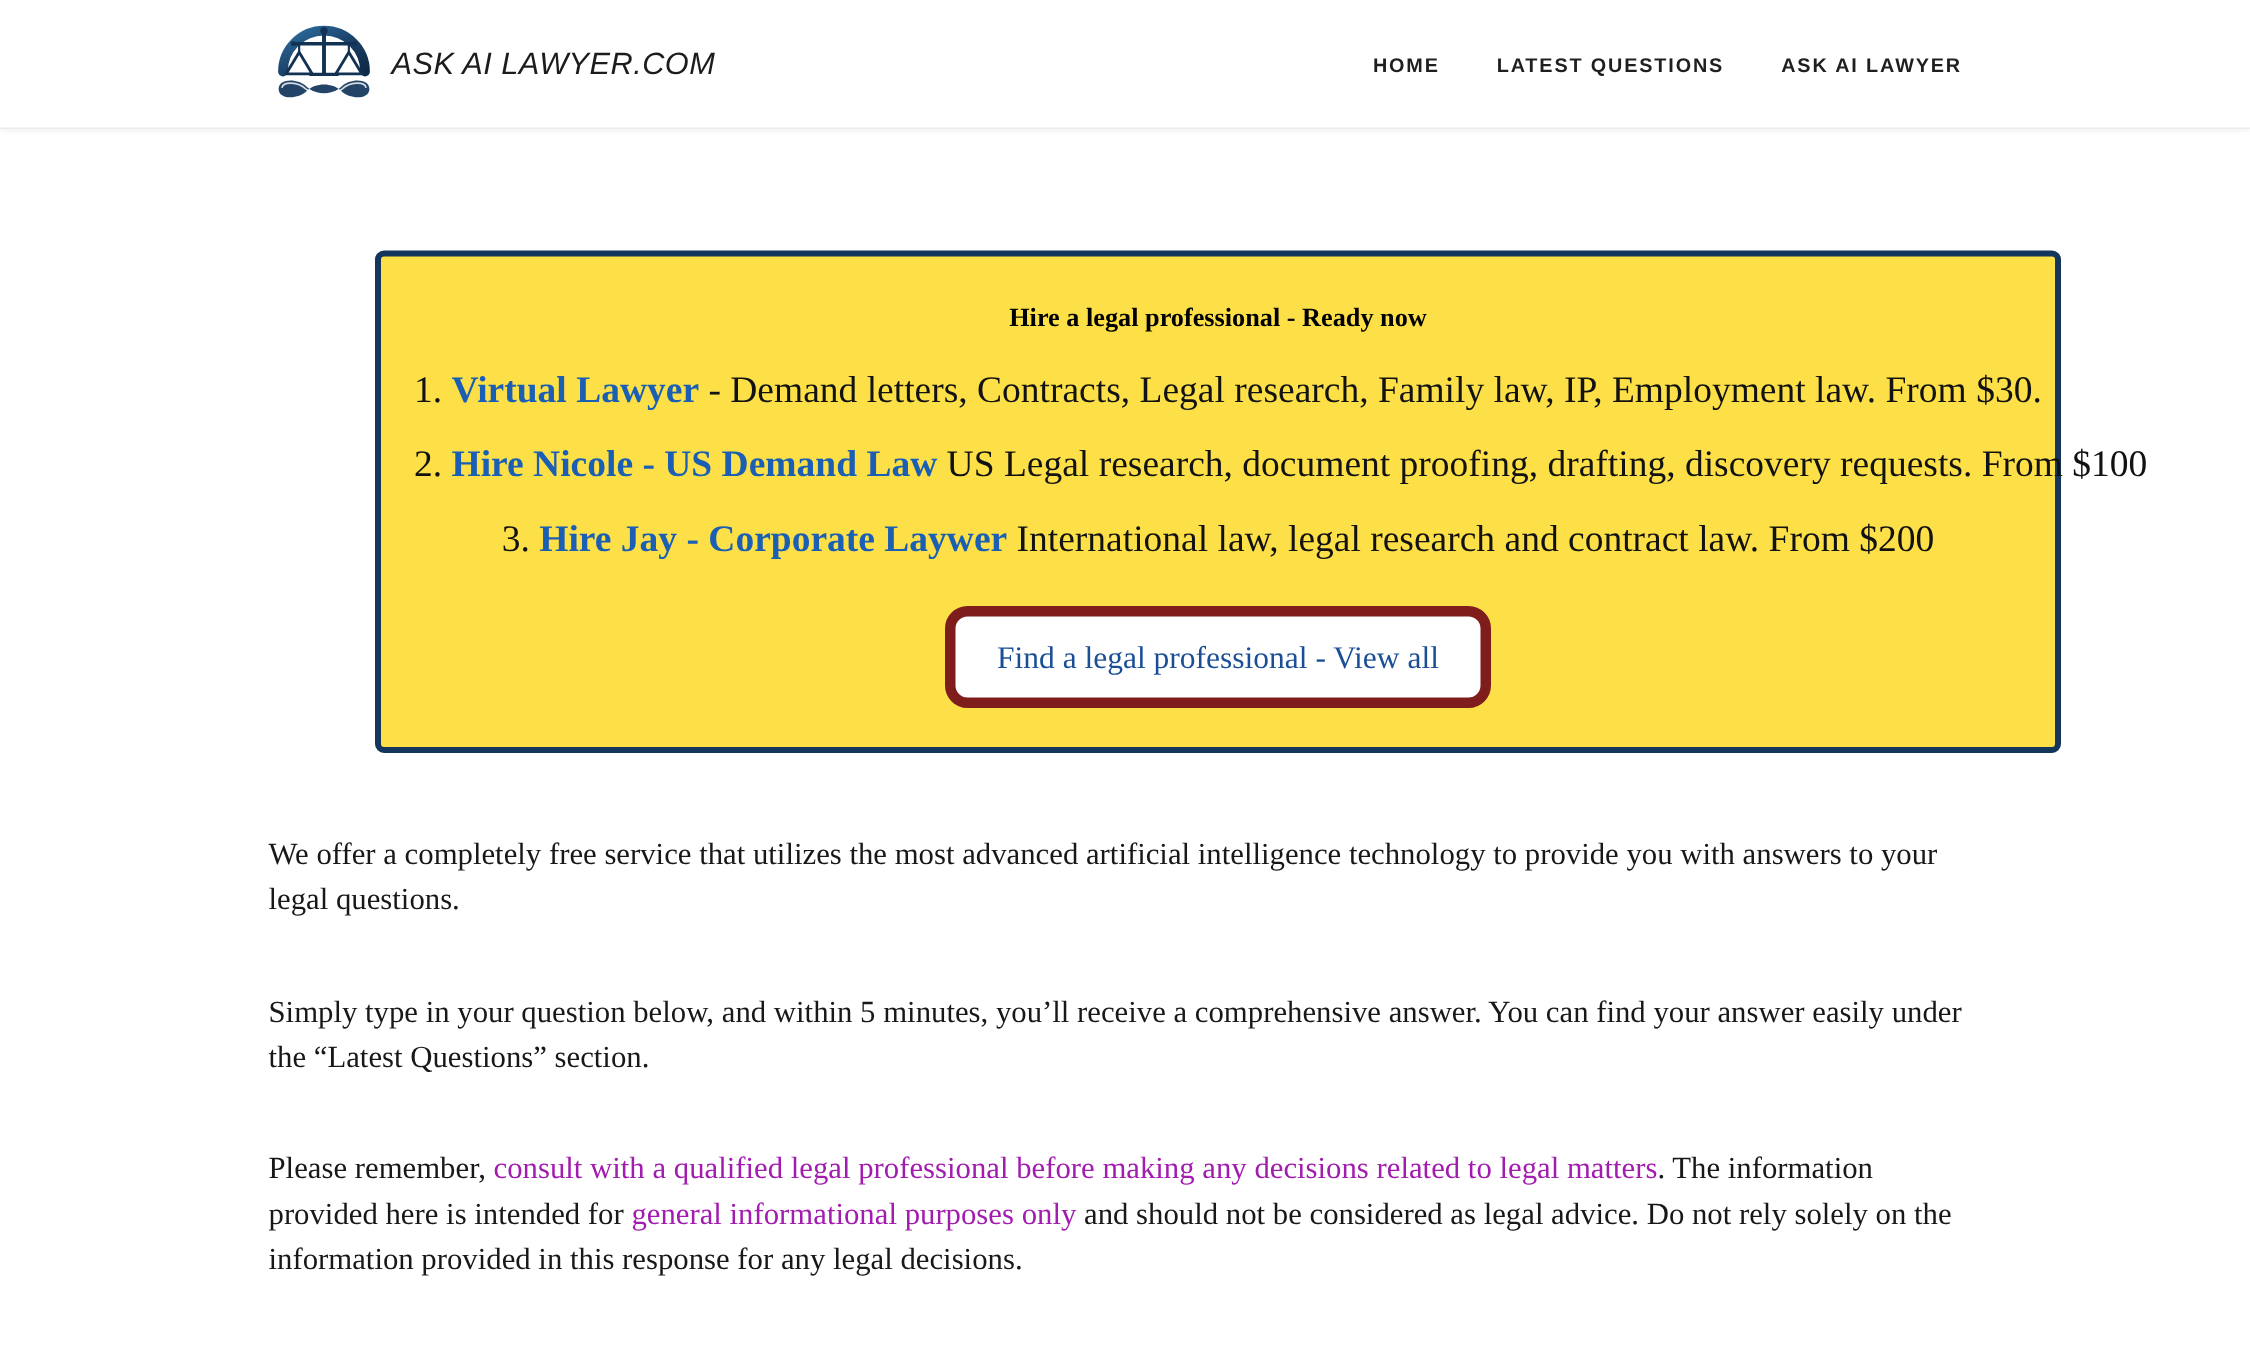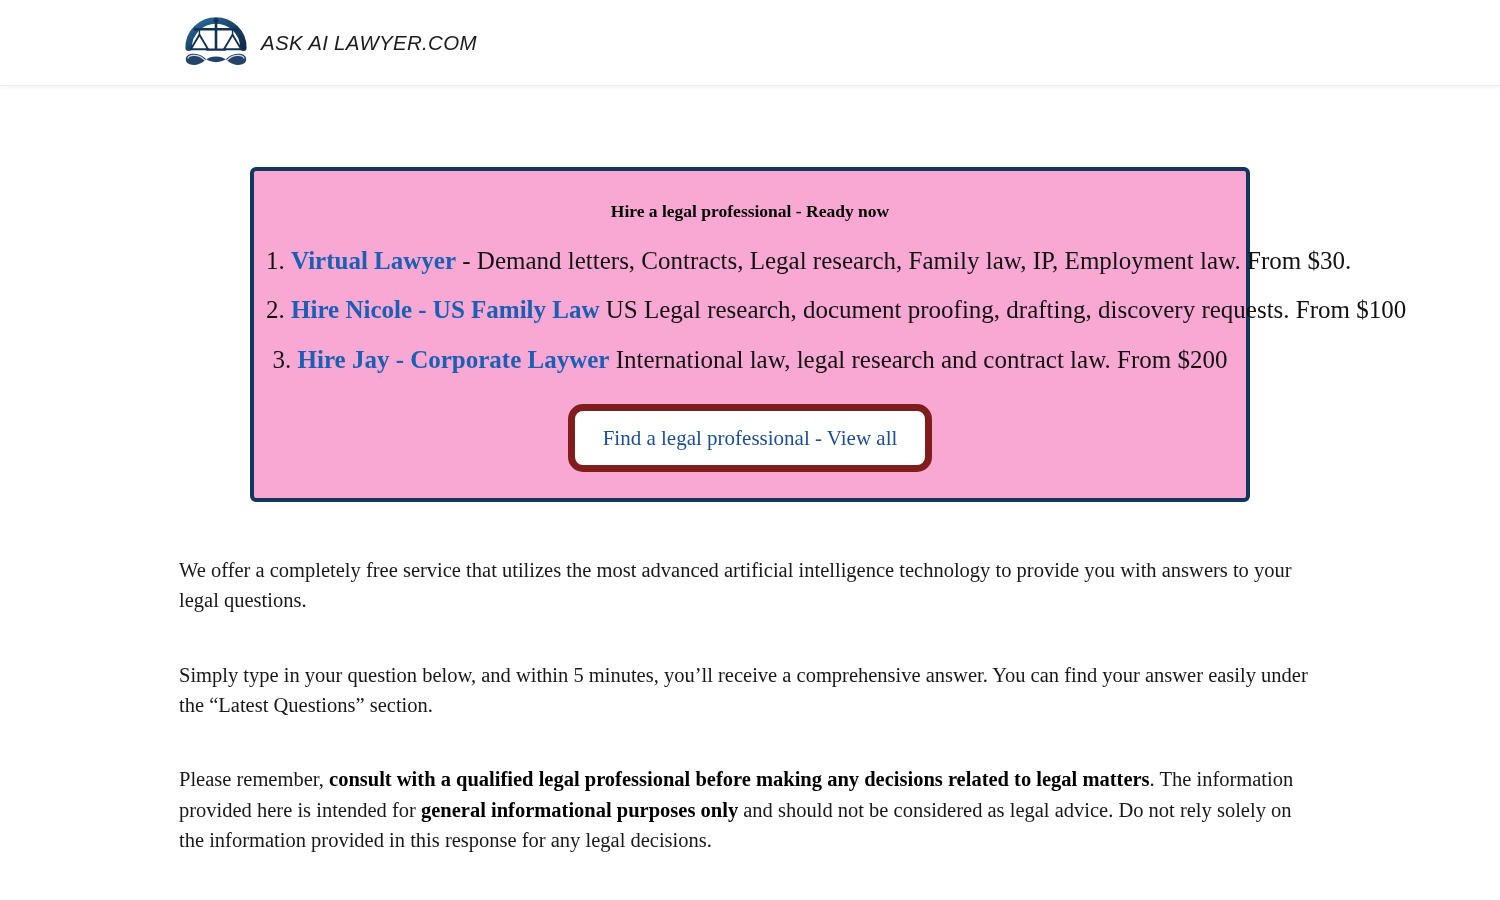--- a/index.html
+++ b/index.html
@@ -82,25 +82,25 @@
 
   .content-wrap {
     width: 1142px;
     margin: 0 auto;
     padding-left: 0;
   }
 
   
   .promo-box {
     margin: 81px 0 0 71px;
-    width: 1000px;
+    width: 1124px;
     border: 4px solid #14365c;
     border-radius: 6px;
-    background: #f9a8d4;
-    padding: 28px 12px 26px;
+    background: #fde047;
+    padding: 28px 22px 26px;
     text-align: center;
   }
 
   .promo-title {
     font-family: "Liberation Serif", "DejaVu Serif", serif;
     font-size: 17.5px;
     font-weight: 700;
     color: #000000;
     line-height: 1.4;
     margin-bottom: 18px;
@@ -175,21 +175,21 @@
   .body-p {
     font-family: "Liberation Serif", "DejaVu Serif", serif;
     font-size: 20.5px;
     line-height: 1.48;
     color: #181818;
     max-width: 1145px;
     margin-top: 44px;
   }
   .body-p:first-of-type { margin-top: 53px; }
 
-  .body-p b, .body-p strong { font-weight: 700; color: #000000; }
+  .body-p b, .body-p strong { font-weight: 400; color: #a21caf; }
 </style>
 </head>
 <body>
 
 <header class="site-header">
 
   <a class="brand" href="#">
     <span class="brand-logo">
       <svg viewBox="0 0 100 100" width="72" height="72" aria-hidden="true">
         <defs>
@@ -221,36 +221,41 @@
 
         <rect x="36" y="59" width="28" height="3" rx="1.4" fill="#123253"></rect>
 
         <path d="M8,74 C8,64 26,64 34,72 C42,80 58,80 66,72 C74,64 92,64 92,74 C92,84 74,84 66,76 C58,68 42,68 34,76 C26,84 8,84 8,74 Z" fill="#173a5e" opacity="0.95"></path>
         <path d="M11,73 C12,67 26,67 33,74 C41,81 59,81 67,74 C74,67 88,67 89,73" fill="none" stroke="#ffffff" stroke-width="1.6" opacity="0.8"></path>
       </svg>
     </span>
     <span class="brand-name">ASK AI LAWYER.COM</span>
   </a>
 
+  <nav class="main-nav">
+    <a class="nav-link" href="#">HOME</a>
+    <a class="nav-link" href="#">LATEST QUESTIONS</a>
+    <a class="nav-link" href="#">ASK AI LAWYER</a>
+  </nav>
 
 </header>
 
 <main class="page">
   <div class="content-wrap">
 
     <section class="promo-box">
 
       <div class="promo-title">Hire a legal professional - Ready now</div>
 
       <ol class="promo-list">
         <li class="promo-item">
           <a class="promo-link" href="#">Virtual Lawyer</a><span> - Demand letters, Contracts, Legal research, Family law, IP, Employment law. From $30.</span>
         </li>
         <li class="promo-item">
-          <a class="promo-link" href="#">Hire Nicole - US Family Law</a><span> US Legal research, document proofing, drafting, discovery requests. From $100</span>
+          <a class="promo-link" href="#">Hire Nicole - US Demand Law</a><span> US Legal research, document proofing, drafting, discovery requests. From $100</span>
         </li>
         <li class="promo-item">
           <a class="promo-link" href="#">Hire Jay - Corporate Laywer</a><span> International law, legal research and contract law. From $200</span>
         </li>
       </ol>
 
       <div class="promo-cta-row">
         <a class="promo-cta" href="#">Find a legal professional - View all</a>
       </div>
 

